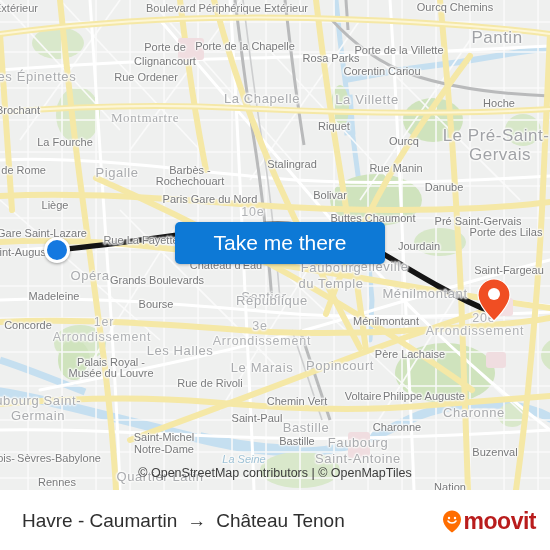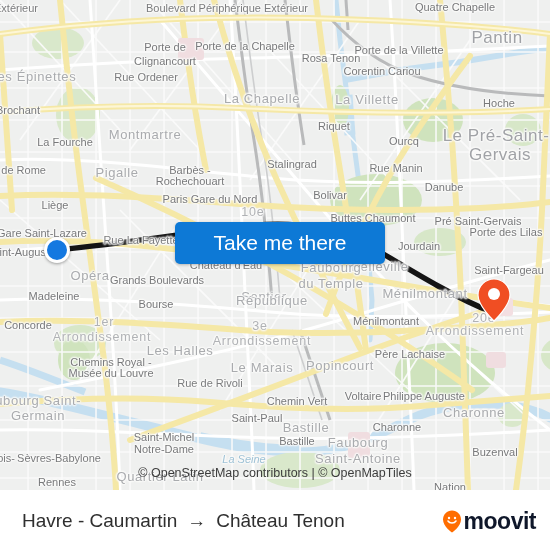--- a/index.html
+++ b/index.html
@@ -67,21 +67,21 @@
   #trip{
     margin-left:22px;display:flex;align-items:center;gap:10px;
     font-size:19px;color:#2f2f2f;
   }
   #trip .arrow{font-size:19px;color:#2f2f2f;}
   #brand{
     position:absolute;right:14px;top:50%;transform:translateY(-50%);
     display:flex;align-items:center;gap:2px;
   }
   #brand .logotext{
-    font-size:23px;font-weight:bold;color:#0f172a;
+    font-size:23px;font-weight:bold;color:#b91c1c;
     font-family:"Liberation Sans", sans-serif;letter-spacing:-.5px;
   }
 </style>
 </head>
 <body>
 
 <div id="app">
 
   <div id="map">
 
@@ -228,38 +228,38 @@
         <rect x="178" y="38" width="26" height="22" rx="3" fill="#f0dde0"></rect>
         <rect x="348" y="432" width="22" height="26" rx="3" fill="#f0dde0"></rect>
         <rect x="486" y="352" width="20" height="16" rx="3" fill="#f0dde0"></rect>
 
         <path id="route" d="M57 250 C120 244 180 234 245 226 C300 220 340 228 380 252 C420 276 460 300 492 312" stroke="#141414" stroke-width="5.5" fill="none" stroke-linecap="round" stroke-linejoin="round"></path>
       </g>
     </svg>
 
     <div id="map-labels">
         <div class="lbl t-road" style="left: 227px; top: 8px;">Boulevard Périphérique Extérieur</div>
-        <div class="lbl t-place" style="left: 455px; top: 7px;">Quatre Chapelle</div>
+        <div class="lbl t-place" style="left: 455px; top: 7px;">Ourcq Chemins</div>
         <div class="lbl t-road" style="left: 16px; top: 8px;">Extérieur</div>
         <div class="lbl t-city" style="left: 497px; top: 38px;">Pantin</div>
         <div class="lbl t-place" style="left: 165px; top: 47px;">Porte de</div>
         <div class="lbl t-place" style="left: 165px; top: 61px;">Clignancourt</div>
         <div class="lbl t-place" style="left: 245px; top: 46px;">Porte de la Chapelle</div>
         <div class="lbl t-place" style="left: 399px; top: 50px;">Porte de la Villette</div>
-        <div class="lbl t-place" style="left: 331px; top: 58px;">Rosa Tenon</div>
+        <div class="lbl t-place" style="left: 331px; top: 58px;">Rosa Parks</div>
         <div class="lbl t-place" style="left: 382px; top: 71px;">Corentin Cariou</div>
         <div class="lbl t-road" style="left: 146px; top: 77px;">Rue Ordener</div>
         <div class="lbl t-suburb" style="left: 33px; top: 76px;">Les Épinettes</div>
         <div class="lbl t-suburb" style="left: 262px; top: 98px;">La Chapelle</div>
         <div class="lbl t-suburb" style="left: 367px; top: 99px;">La Villette</div>
         <div class="lbl t-place" style="left: 499px; top: 103px;">Hoche</div>
         <div class="lbl t-place" style="left: 18px; top: 110px;">Brochant</div>
         <div class="lbl t-place" style="left: 334px; top: 126px;">Riquet</div>
         <div class="lbl t-place" style="left: 404px; top: 141px;">Ourcq</div>
-        <div class="lbl t-suburb" style="left: 145px; top: 134px;">Montmartre</div>
+        <div class="lbl t-suburb" style="left: 145px; top: 118px; font-family: Liberation Serif, serif;">Montmartre</div>
         <div class="lbl t-city" style="left: 496px; top: 136px;">Le Pré-Saint-</div>
         <div class="lbl t-city" style="left: 500px; top: 155px;">Gervais</div>
         <div class="lbl t-place" style="left: 50px; top: 142px; margin-left: 15px;">La Fourche</div>
         <div class="lbl t-road" style="left: 12px; top: 170px;">Rue de Rome</div>
         <div class="lbl t-suburb" style="left: 117px; top: 172px;">Pigalle</div>
         <div class="lbl t-place" style="left: 190px; top: 170px;">Barbès -</div>
         <div class="lbl t-place" style="left: 190px; top: 181px;">Rochechouart</div>
         <div class="lbl t-place" style="left: 292px; top: 164px;">Stalingrad</div>
         <div class="lbl t-road" style="left: 396px; top: 168px;">Rue Manin</div>
         <div class="lbl t-place" style="left: 444px; top: 187px;">Danube</div>
@@ -291,21 +291,21 @@
         <div class="lbl t-district" style="left: 104px; top: 322px;">1er</div>
         <div class="lbl t-district" style="left: 102px; top: 337px;">Arrondissement</div>
         <div class="lbl t-district" style="left: 260px; top: 326px;">3e</div>
         <div class="lbl t-district" style="left: 262px; top: 341px;">Arrondissement</div>
         <div class="lbl t-district" style="left: 475px; top: 331px;">Arrondissement</div>
         <div class="lbl t-place" style="left: 386px; top: 321px;">Ménilmontant</div>
         <div class="lbl t-suburb" style="left: 180px; top: 350px;">Les Halles</div>
         <div class="lbl t-suburb" style="left: 262px; top: 367px;">Le Marais</div>
         <div class="lbl t-suburb" style="left: 340px; top: 365px;">Popincourt</div>
         <div class="lbl t-place" style="left: 410px; top: 354px;">Père Lachaise</div>
-        <div class="lbl t-place" style="left: 111px; top: 362px;">Chemins Royal -</div>
+        <div class="lbl t-place" style="left: 111px; top: 362px;">Palais Royal -</div>
         <div class="lbl t-place" style="left: 111px; top: 373px;">Musée du Louvre</div>
         <div class="lbl t-road" style="left: 210px; top: 383px;">Rue de Rivoli</div>
         <div class="lbl t-place" style="left: 297px; top: 401px;">Chemin Vert</div>
         <div class="lbl t-place" style="left: 363px; top: 396px;">Voltaire</div>
         <div class="lbl t-place" style="left: 424px; top: 396px;">Philippe Auguste</div>
         <div class="lbl t-suburb" style="left: 474px; top: 412px;">Charonne</div>
         <div class="lbl t-suburb" style="left: 30px; top: 400px;">Faubourg Saint-</div>
         <div class="lbl t-suburb" style="left: 38px; top: 415px;">Germain</div>
         <div class="lbl t-place" style="left: 257px; top: 418px;">Saint-Paul</div>
         <div class="lbl t-place" style="left: 397px; top: 427px;">Charonne</div>

